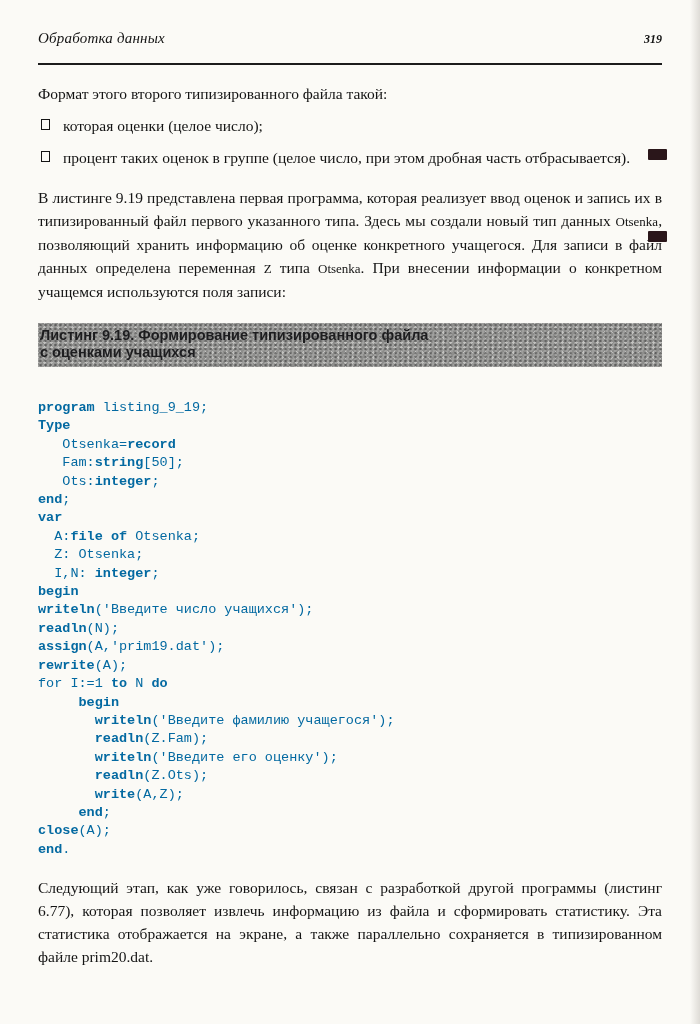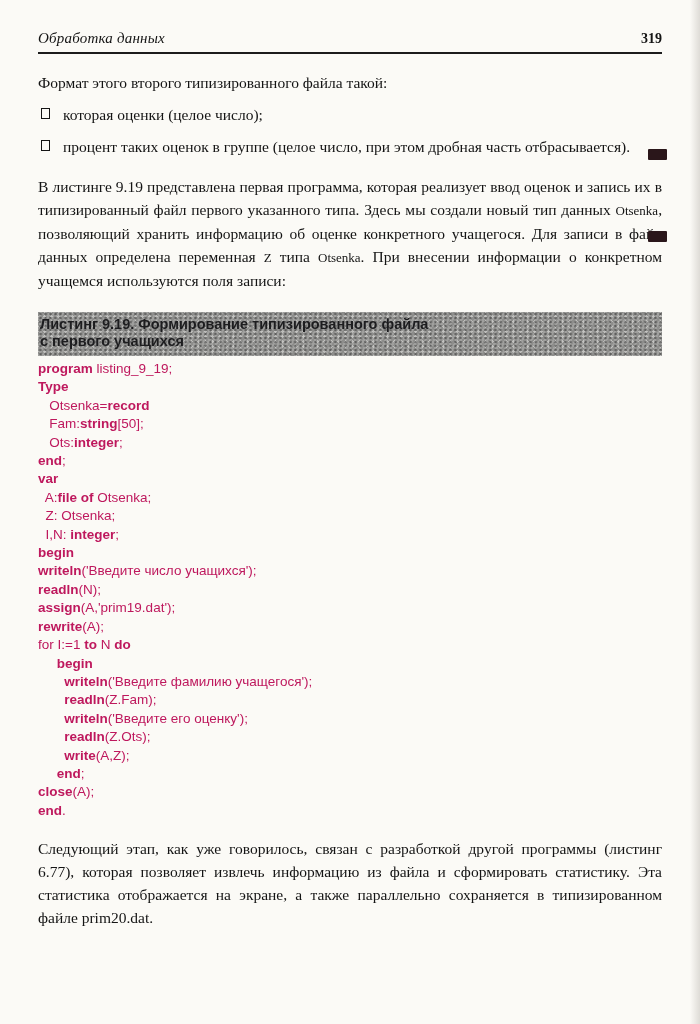--- a/index.html
+++ b/index.html
@@ -13,24 +13,24 @@
     position:relative;
     width:700px; height:1024px;
     background:#fbfaf6;
     padding:30px 38px 0 38px;
     overflow:hidden;
   }
   
   .running-head {
     display:flex; justify-content:space-between; align-items:baseline;
     border-bottom:2px solid #1c1c1c;
-    padding-bottom:5px;
+    padding-bottom:16px;
   }
   .running-title { font-style:italic; font-size:15px; letter-spacing:.2px; }
-  .page-number  { font-weight:bold; font-size:14px; }
+  .page-number  { font-style:italic; font-weight:bold; font-size:12px; }
 
   
   .para {
     font-size:15.5px; line-height:23px;
     text-align:justify;
     margin-top:17px;
   }
   .bullet-list { margin-top:9px; }
   .bullet-item { display:flex; margin:9px 0; }
   .bullet-marker {
@@ -64,26 +64,26 @@
     color:#1d1d1f;
     font-family:"Liberation Sans", sans-serif;
     font-weight:bold;
     font-size:14.5px; line-height:17px;
     text-shadow:0 0 2px rgba(150,150,150,.9);
   }
   .listing-banner .cap-line { display:block; }
 
   
   .code {
-    margin-top:4px;
-    font-family:Liberation Sans, sans-serif;
+    margin-top:32px;
+    font-family:Liberation Mono, monospace;
     font-size:13.5px;
     line-height:18.4px;
     white-space:pre;
-    color:#be185d;
+    color:#0369a1;
   }
   .code .kw { font-weight:bold; }
 
   
   .artifact {
     position:absolute;
     background:#2a161a;
     border-radius:1px;
   }
   .artifact-1 { right:33px; top:149px; width:19px; height:11px; }
@@ -117,21 +117,21 @@
       <span class="bullet-marker"></span>
       <span class="bullet-text"><span>процент таких оценок в группе (целое число, при этом дробная часть отбрасывается).</span></span>
     </div>
   </div>
 
   <p class="para"><span>В листинге 9.19 представлена первая программа, которая реализует ввод оценок и запись их в типизированный файл первого указанного типа. Здесь мы создали новый тип данных </span><span class="mono">Otsenka</span><span>, позволяющий хранить информацию об оценке конкретного учащегося. Для записи в файл данных определена переменная </span><span class="mono">Z</span><span> типа </span><span class="mono">Otsenka</span><span>. При внесении информации о конкретном учащемся используются поля записи:</span></p>
 
 
   <div class="listing-banner">
     <span class="cap-line">Листинг 9.19. Формирование типизированного файла</span>
-    <span class="cap-line">с первого учащихся</span>
+    <span class="cap-line">с оценками учащихся</span>
   </div>
 
   <div class="code"><div><span class="kw">program</span><span> listing_9_19;</span></div><div><span class="kw">Type</span></div><div><span>   Otsenka=</span><span class="kw">record</span></div><div><span>   Fam:</span><span class="kw">string</span><span>[50];</span></div><div><span>   Ots:</span><span class="kw">integer</span><span>;</span></div><div><span class="kw">end</span><span>;</span></div><div><span class="kw">var</span></div><div><span>  A:</span><span class="kw">file</span><span> </span><span class="kw">of</span><span> Otsenka;</span></div><div><span>  Z: Otsenka;</span></div><div><span>  I,N: </span><span class="kw">integer</span><span>;</span></div><div><span class="kw">begin</span></div><div><span class="kw">writeln</span><span>('Введите число учащихся');</span></div><div><span class="kw">readln</span><span>(N);</span></div><div><span class="kw">assign</span><span>(A,'prim19.dat');</span></div><div><span class="kw">rewrite</span><span>(A);</span></div><div><span>for I:=1 </span><span class="kw">to</span><span> N </span><span class="kw">do</span></div><div><span>     </span><span class="kw">begin</span></div><div><span>       </span><span class="kw">writeln</span><span>('Введите фамилию учащегося');</span></div><div><span>       </span><span class="kw">readln</span><span>(Z.Fam);</span></div><div><span>       </span><span class="kw">writeln</span><span>('Введите его оценку');</span></div><div><span>       </span><span class="kw">readln</span><span>(Z.Ots);</span></div><div><span>       </span><span class="kw">write</span><span>(A,Z);</span></div><div><span>     </span><span class="kw">end</span><span>;</span></div><div><span class="kw">close</span><span>(A);</span></div><div><span class="kw">end</span><span>.</span></div></div>
 
   <p class="para"><span>Следующий этап, как уже говорилось, связан с разработкой другой программы (листинг 6.77), которая позволяет извлечь информацию из файла и сформировать статистику. Эта статистика отображается на экране, а также параллельно сохраняется в типизированном файле prim20.dat.</span></p>
 
   <div class="artifact artifact-1"></div>
   <div class="artifact artifact-2"></div>
   <div class="edge-shade"></div>
 

